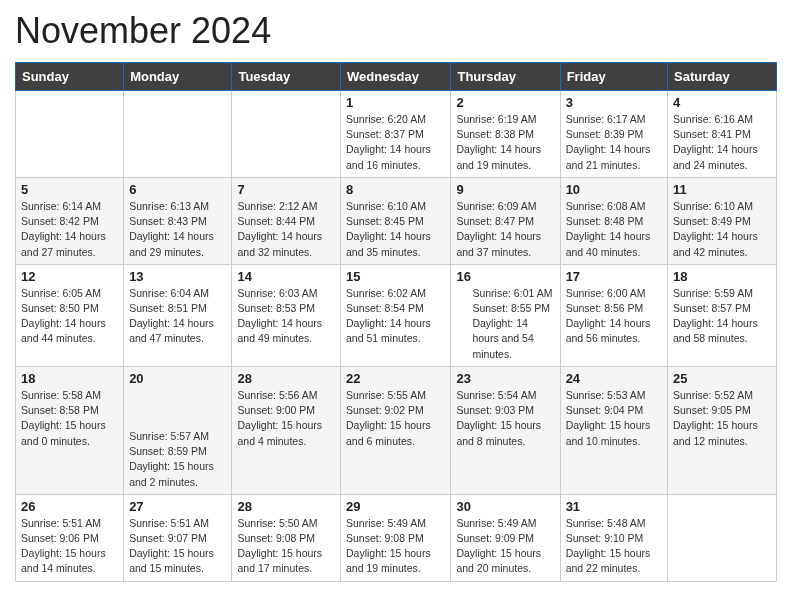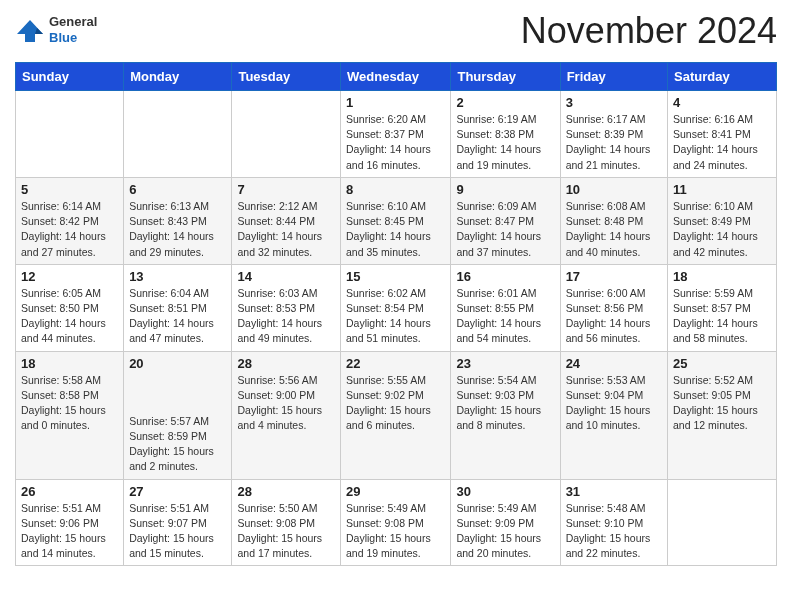--- a/index.html
+++ b/index.html
@@ -41,21 +41,21 @@
     .subtitle {
       font-size: 16px;
       color: #444;
     }
     .calendar {
       width: 100%;
       border-collapse: collapse;
       border: 1px solid #ccc;
     }
     .calendar th {
-      background-color: #1d4ed8;
+      background-color: #404040;
       color: #fff;
       font-size: 13px;
       font-weight: bold;
       text-align: left;
       padding: 6px 6px;
       border: 1px solid #1a6abf;
     }
     .calendar td {
       vertical-align: top;
       border: 1px solid #ccc;
@@ -77,30 +77,20 @@
       font-size: 10.5px;
       color: #333;
       line-height: 1.45;
     }
     .empty-cell { background: #fff !important; }
   </style>
 </head>
 <body>
 
 <div class="header-area">
-  <div class="logo">
-    <svg class="logo-icon" viewBox="0 0 30 28" xmlns="http://www.w3.org/2000/svg">
-      <path d="M15 4 L28 18 L20 18 L20 26 L10 26 L10 18 L2 18 Z" fill="#1a6abf"></path>
-      <path d="M20 18 L28 18 L22 12 Z" fill="#0d4a8a"></path>
-    </svg>
-    <div class="logo-text">
-      <div><span class="general">General</span></div>
-      <div><span class="blue">Blue</span></div>
-    </div>
-  </div>
   <div class="title-block">
     <div class="month-title">November 2024</div>
   </div>
 </div>
 
 <table class="calendar">
   <thead>
     <tr>
     <th>Sunday</th>
         <th>Monday</th>
@@ -205,21 +195,21 @@
 Daylight: 14 hours and 49 minutes.</div>
         </td>
         <td>
           <div class="day-number">15</div>
           <div class="day-info" style="white-space: pre-line;">Sunrise: 6:02 AM
 Sunset: 8:54 PM
 Daylight: 14 hours and 51 minutes.</div>
         </td>
         <td>
           <div class="day-number">16</div>
-          <div class="day-info" style="white-space: pre-line;">Sunrise: 6:01 AM
+          <div class="day-info" style="white-space: pre-line; margin-left: 16px;">Sunrise: 6:01 AM
 Sunset: 8:55 PM
 Daylight: 14 hours and 54 minutes.</div>
         </td>
         <td>
           <div class="day-number">17</div>
           <div class="day-info" style="white-space: pre-line;">Sunrise: 6:00 AM
 Sunset: 8:56 PM
 Daylight: 14 hours and 56 minutes.</div>
         </td>
         <td>

